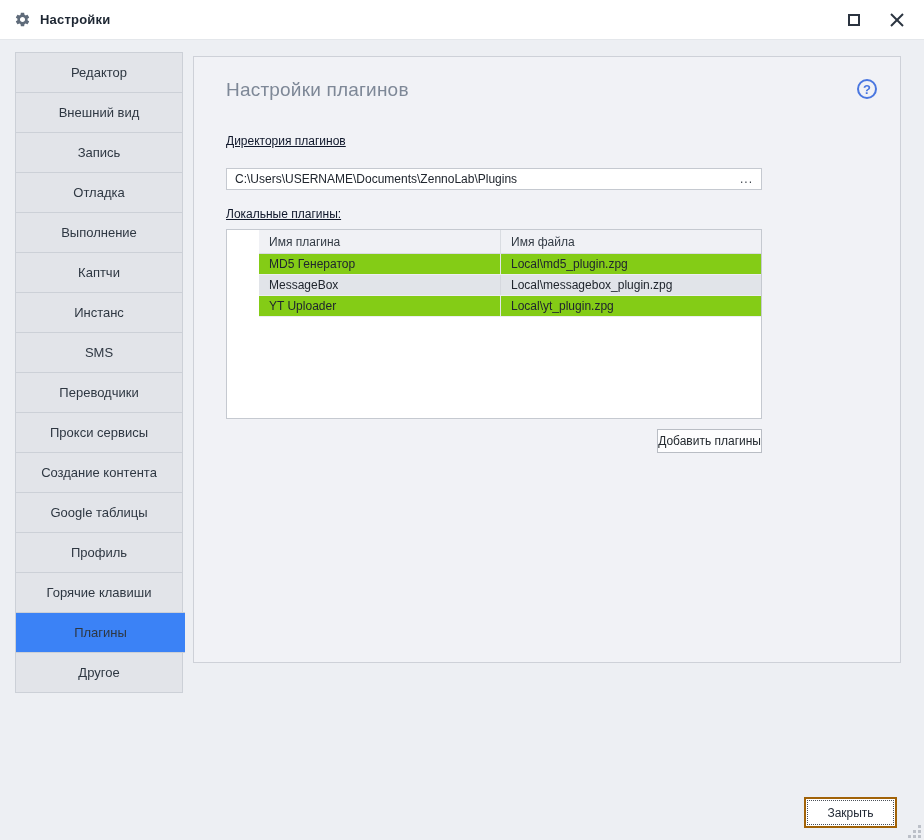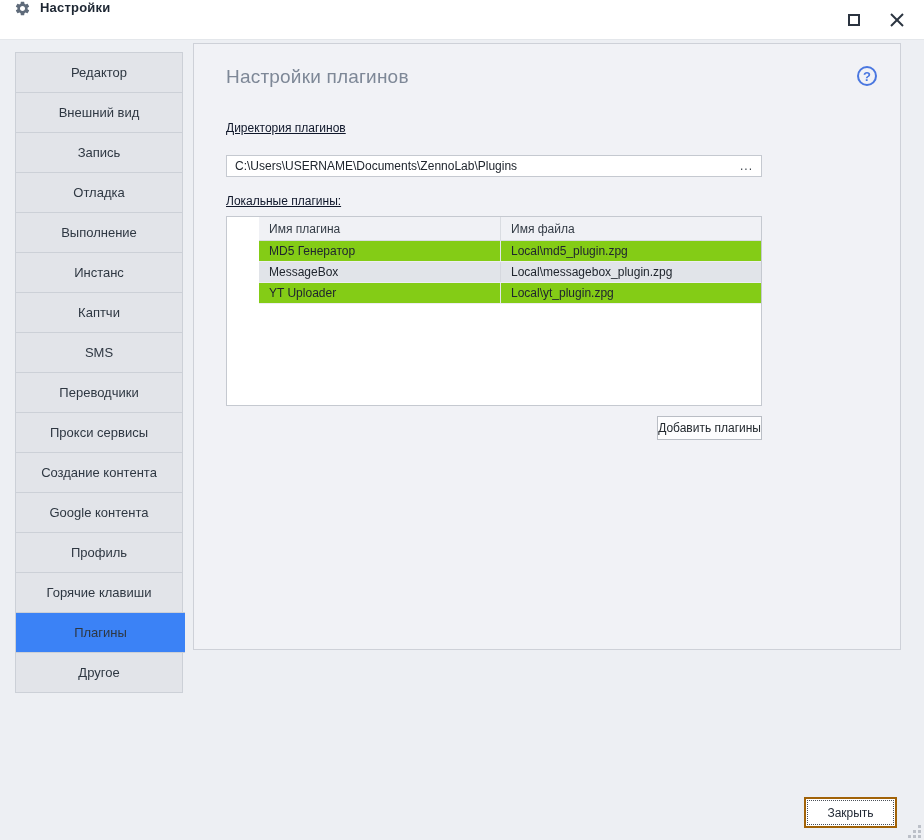--- a/index.html
+++ b/index.html
@@ -8,21 +8,21 @@
     font-family: "Liberation Sans", "DejaVu Sans", sans-serif;
     background: #edeff3;
     position: relative;
     overflow: hidden;
     color: #222a33;
   }
 
   
   .titlebar {
     height: 40px; background: #ffffff;
-    display: flex; 
+    display: flex; align-items: center;
     padding: 0 14px;
     border-bottom: 1px solid #e4e7eb;
   }
   .titlebar .gear { width: 17px; height: 17px; margin-right: 9px; color: #5f6b7a; }
   .titlebar .gear svg { width: 100%; height: 100%; fill: currentColor; }
   .titlebar-title { font-size: 13px; font-weight: bold; color: #1d2632; letter-spacing: .2px; }
   .win-controls { margin-left: auto; display: flex; align-items: center; gap: 30px; padding-right: 6px; }
   .btn-max { width: 12px; height: 12px; border: 2px solid #2b3440; display: inline-block; cursor: default; }
   .btn-close { width: 14px; height: 14px; position: relative; cursor: default; }
   .btn-close svg { width: 14px; height: 14px; stroke: #2b3440; stroke-width: 2; }
@@ -43,21 +43,21 @@
   .tab:first-child { margin-top: 0; }
   .tab.active {
     background: #3b82f6;
     width: 170px;
     border-right: none;
     position: relative; z-index: 3;
   }
 
   
   .panel {
-    position: absolute; left: 193px; top: 3px;
+    position: absolute; left: 193px; top: 16px;
     width: 708px; height: 607px;
     background: #f1f2f6;
     border: 1px solid #ced1d8;
     z-index: 1;
   }
   .panel-inner { padding: 22px 0 0 32px; position: relative; }
   .panel-title { font-size: 19px; color: #7e8897; font-weight: normal; letter-spacing: .2px; }
   .help-btn {
     position: absolute; top: 22px; right: 23px;
     width: 20px; height: 20px; border-radius: 50%;
@@ -150,27 +150,27 @@
 </div>
 
 <div class="window-body">
 
   <div class="tabs">
     <div class="tab">Редактор</div>
     <div class="tab">Внешний вид</div>
     <div class="tab">Запись</div>
     <div class="tab">Отладка</div>
     <div class="tab">Выполнение</div>
+    <div class="tab">Каптчи</div>
     <div class="tab">Инстанс</div>
-    <div class="tab">Каптчи</div>
     <div class="tab">SMS</div>
     <div class="tab">Переводчики</div>
     <div class="tab">Прокси сервисы</div>
     <div class="tab">Создание контента</div>
-    <div class="tab">Google контента</div>
+    <div class="tab">Google таблицы</div>
     <div class="tab">Профиль</div>
     <div class="tab">Горячие клавиши</div>
     <div class="tab active">Плагины</div>
     <div class="tab">Другое</div>
   </div>
 
   <div class="panel">
     <div class="panel-inner">
       <h1 class="panel-title">Настройки плагинов</h1>
       <div class="help-btn">?</div>

